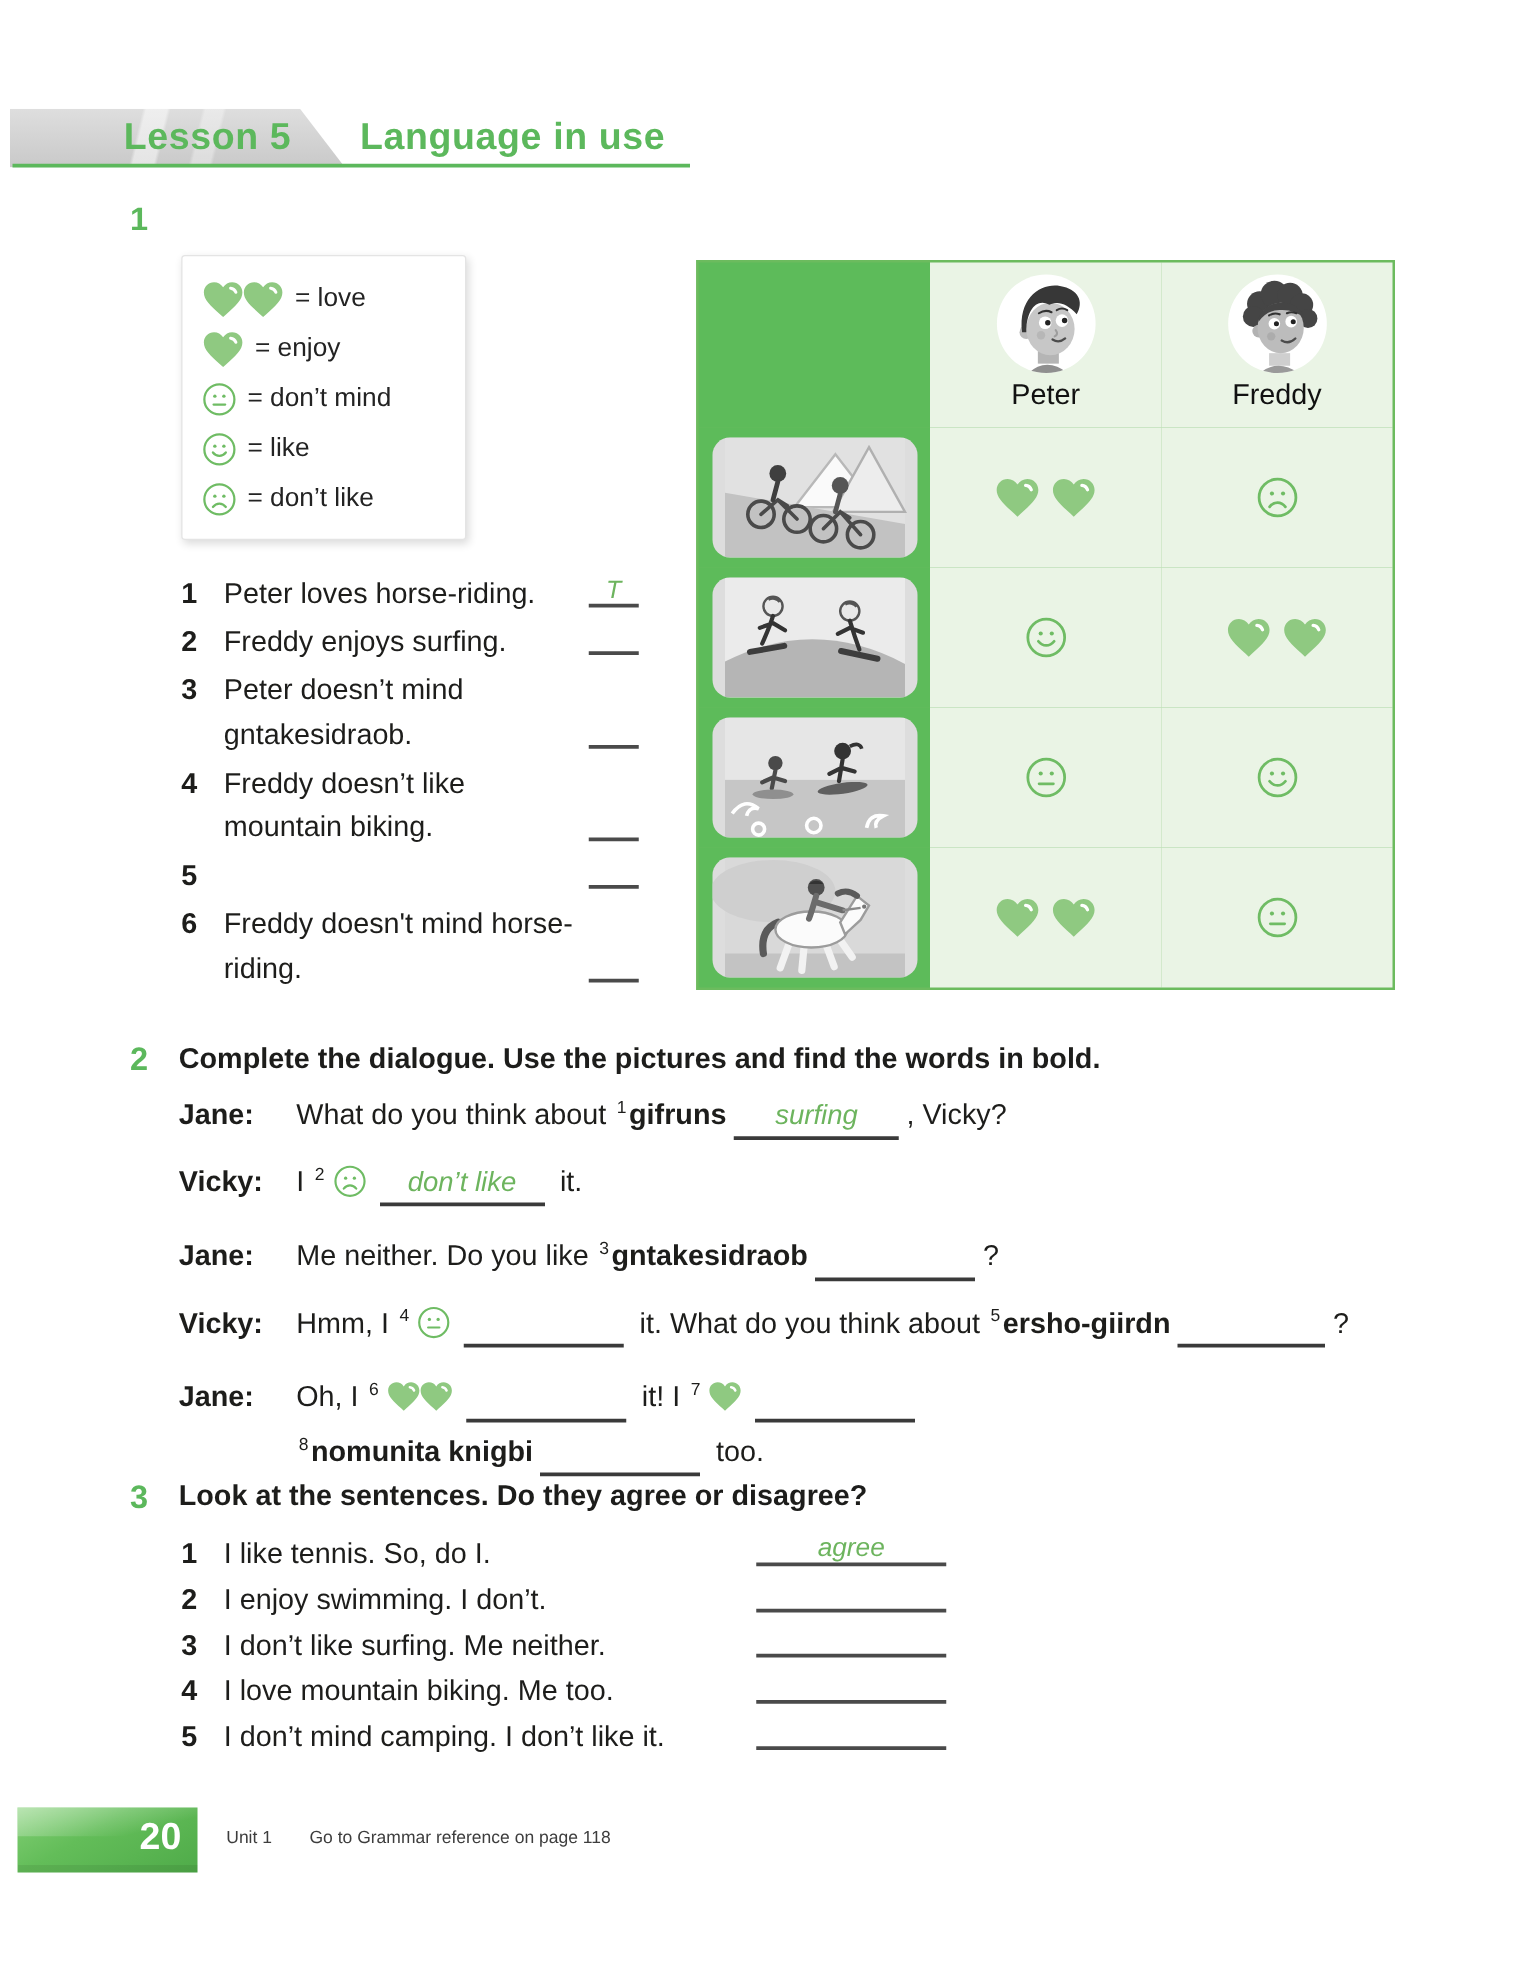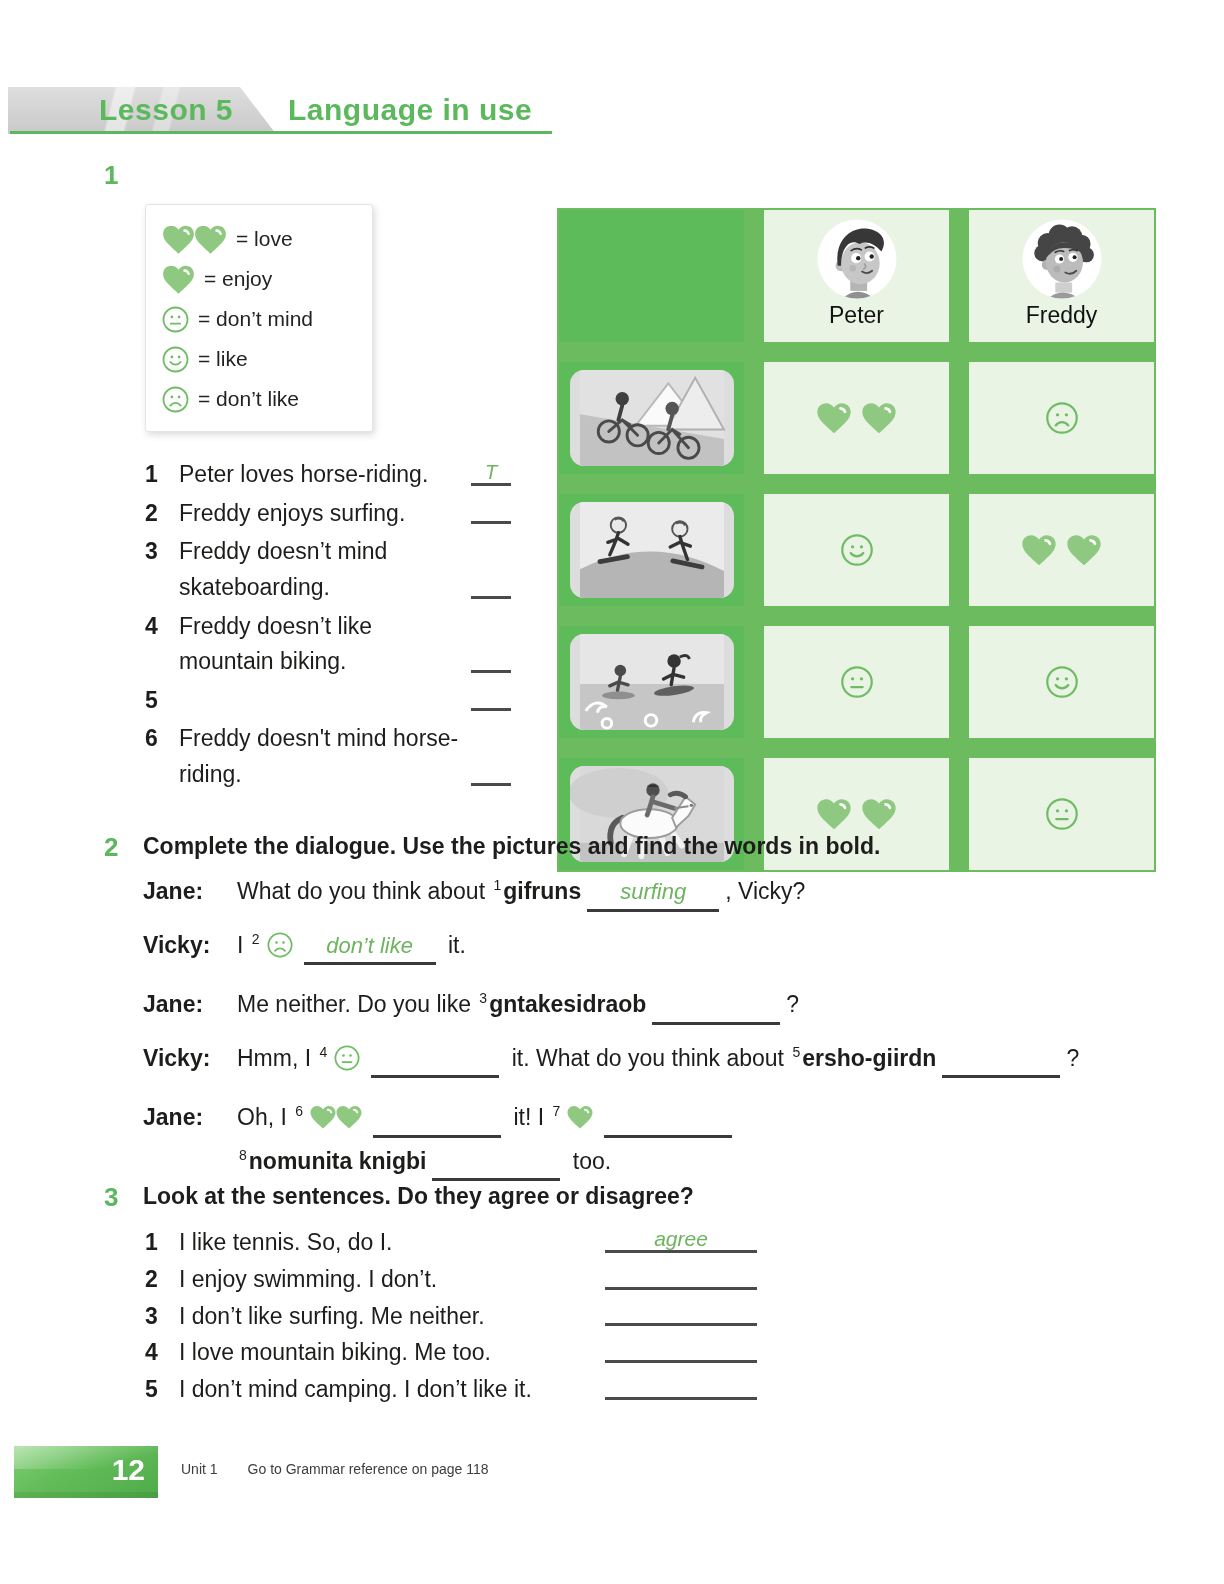--- a/index.html
+++ b/index.html
@@ -26,21 +26,21 @@
   .legend{position:absolute;left:145px;top:204px;width:228px;box-sizing:border-box;
     background:#fff;border:1px solid #e4e4e4;border-radius:3px;
     box-shadow:2px 3px 7px rgba(0,0,0,.14);padding:14px 12px 12px 14px;}
   .legend-row{display:flex;align-items:center;min-height:40px;}
   .legend-icons{display:flex;align-items:center;margin-right:7px;}
   .legend-icons svg+svg{margin-left:-5px;}
   .legend-label{font-size:21px;color:#232323;}
   
   .ptable{position:absolute;left:557px;top:208px;display:grid;
     grid-template-columns:185px 185px 185px;grid-template-rows:132px 112px 112px 112px 112px;
-    gap:20px;border:2px solid var(--border);background:var(--border);}
+    gap:0;border:2px solid var(--border);background:var(--border);}
   .cell{display:flex;align-items:center;justify-content:center;}
   .cell.green{background:var(--green-col);}
   .cell.light{background:var(--cell);}
   .hdr{flex-direction:column;justify-content:flex-start;padding-top:7px;box-sizing:border-box;}
   .hdr .pname{font-size:23px;margin-top:1px;color:#111;}
   .activity-img{width:164px;height:96px;border-radius:14px;overflow:hidden;background:#ddd;}
   .activity-img svg{display:block;}
   .pref{display:flex;align-items:center;gap:5px;}
   
   .sentences{position:absolute;left:145px;top:457px;width:366px;}
@@ -403,21 +403,21 @@
         <span class="s-text">Peter loves horse-riding.</span>
         <span class="s-line">T</span>
       </div>
       <div class="s-row">
         <span class="s-num">2</span>
         <span class="s-text">Freddy enjoys surfing.</span>
         <span class="s-line"></span>
       </div>
       <div class="s-row">
         <span class="s-num">3</span>
-        <span class="s-text">Freddy doesn’t mind skateboarding.</span>
+        <span class="s-text">Peter doesn’t mind gntakesidraob.</span>
         <span class="s-line"></span>
       </div>
       <div class="s-row">
         <span class="s-num">4</span>
         <span class="s-text">Freddy doesn’t like mountain biking.</span>
         <span class="s-line"></span>
       </div>
       <div class="s-row">
         <span class="s-num">5</span>
         <span class="s-line"></span>
@@ -511,19 +511,19 @@
         <span class="a-line"></span>
       </div>
       <div class="a-row">
         <span class="a-num">5</span>
         <span class="a-text">I don’t mind camping. I don’t like it.</span>
         <span class="a-line"></span>
       </div>
     </div>
 
   <div class="pagebox">
-    <span class="pagenum">12</span>
+    <span class="pagenum">20</span>
   </div>
   <div class="footer-text">
     <span class="unit">Unit 1</span><span>Go to Grammar reference on page 118</span>
   </div>
 
 </div>
 
 </body></html>

